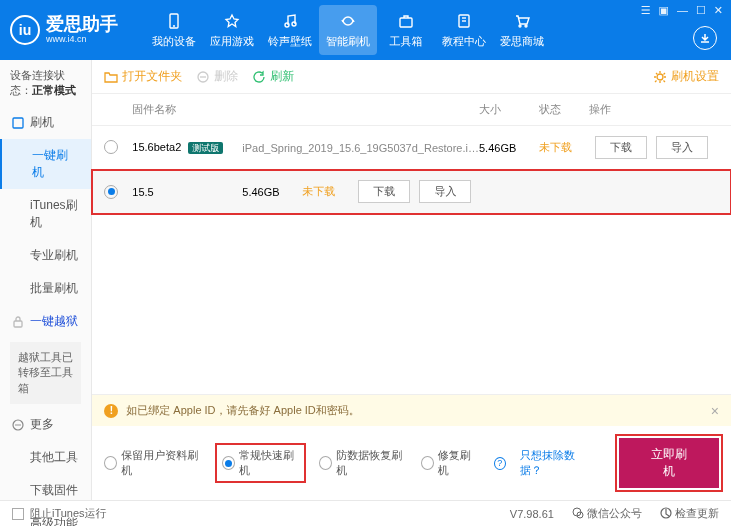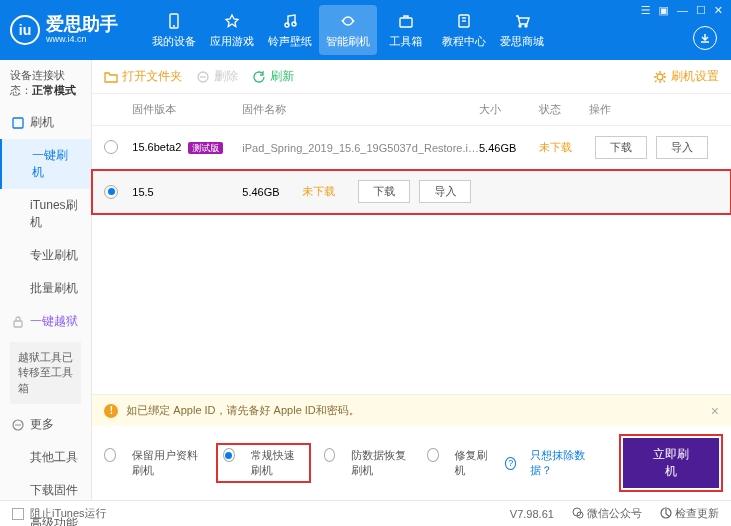--- a/index.html
+++ b/index.html
@@ -42,35 +42,35 @@
 .col-ver { width: 110px; }
 .col-name { flex: 1; }
 .col-size { width: 60px; }
 .col-status { width: 50px; font-family: Liberation Serif, serif; }
 .col-ops { width: 130px; text-align: left; }
 
 .trow { display: flex; align-items: center; padding: 10px 12px; font-size: 11px; border-bottom: 1px solid #f5f5f5; }
 .trow.selected { background: #f7f7f7; outline: 2px solid #e03131; outline-offset: -1px; }
 .radio { width: 14px; height: 14px; border: 1px solid #aaa; border-radius: 50%; display: inline-flex; align-items: center; justify-content: center; }
 .radio.on::after { content: ""; width: 7px; height: 7px; background: #0a7ce8; border-radius: 50%; }
-.beta-tag { background: #a21caf; color: #fff; font-size: 9px; padding: 1px 4px; border-radius: 2px; margin-left: 4px; }
+.beta-tag { background: #0f766e; color: #fff; font-size: 9px; padding: 1px 4px; border-radius: 2px; margin-left: 4px; }
 .status-dl { color: #f0a020; }
 .mini-btn { border: 1px solid #ccc; background: #fff; padding: 3px 14px; font-size: 11px; color: #555; cursor: pointer; margin-left: 6px; }
 .col-name-txt { color: #888; }
 
 .bottom-panel { margin-top: auto; border-top: 1px solid #eee; }
 .warn-row { background: #fffbe6; padding: 8px 12px; display: flex; align-items: center; gap: 8px; color: #8a6d3b; font-size: 11px; position: relative; }
 .warn-ic { width: 14px; height: 14px; background: #f0a020; border-radius: 50%; color: #fff; display: flex; align-items: center; justify-content: center; font-size: 10px; font-weight: bold; }
 .warn-close { position: absolute; right: 12px; color: #aaa; cursor: pointer; font-size: 14px; }
 .opts-row { padding: 12px; display: flex; align-items: center; gap: 14px; font-size: 11px; }
-.opt { display: flex; align-items: flex-start; gap: 16px; color: #555; }
+.opt { display: flex; align-items: center; gap: 4px; color: #555; }
 .opt.selected-opt { outline: 2px solid #e03131; padding: 4px 6px; outline-offset: -1px; }
 .info-ic { width: 13px; height: 13px; border: 1px solid #0a7ce8; border-radius: 50%; color: #0a7ce8; display: inline-flex; align-items: center; justify-content: center; font-size: 9px; margin-left: 2px; }
 .link-blue { color: #0a7ce8; cursor: pointer; }
-.flash-btn { background: #4c1d95; color: #fff; border: none; padding: 8px 28px; font-size: 12px; cursor: pointer; outline: 2px solid #e03131; outline-offset: 2px; }
+.flash-btn { background: #be185d; color: #fff; border: none; padding: 8px 28px; font-size: 12px; cursor: pointer; outline: 2px solid #e03131; outline-offset: 2px; }
 
 .footer { height: 26px; border-top: 1px solid #e8e8e8; display: flex; align-items: center; padding: 0 12px; font-size: 11px; color: #666; gap: 18px; }
 .footer .spacer { flex: 1; }
 .chk { width: 12px; height: 12px; border: 1px solid #aaa; display: inline-block; }
 
 svg { display: block; }
 </style>
 </head>
 <body>
 
@@ -173,21 +173,21 @@
       <svg width="12" height="12" fill="#0a7ce8">
           <rect x="1" y="1" width="10" height="10" rx="1" fill="none" stroke="#0a7ce8" stroke-width="1.3"></rect>
         </svg>
       <span>刷机</span>
     </div>
     <div class="side-item active"><span>一键刷机</span></div>
     <div class="side-item"><span>iTunes刷机</span></div>
     <div class="side-item"><span>专业刷机</span></div>
     <div class="side-item"><span>批量刷机</span></div>
 
-    <div class="side-group-hd" style="color:#8b5cf6">
+    <div class="side-group-hd" style="color:#1d4ed8">
       <svg width="12" height="12">
           <rect x="2" y="5" width="8" height="6" rx="1" fill="none" stroke="#bbb" stroke-width="1.3"></rect>
           <path d="M4 5V3a2 2 0 0 1 4 0v2" fill="none" stroke="#bbb" stroke-width="1.3"></path>
         </svg>
       <span>一键越狱</span>
     </div>
     <div class="side-msg">越狱工具已转移至工具箱</div>
 
     <div class="side-group-hd">
       <svg width="12" height="12">
@@ -232,21 +232,20 @@
         <svg width="14" height="14">
             <circle cx="7" cy="7" r="3" fill="none" stroke="#f0a020" stroke-width="1.3"></circle>
             <path d="M7 1v2M7 11v2M1 7h2M11 7h2M3 3l1.5 1.5M10.5 10.5L12 12M12 3l-1.5 1.5M3.5 10.5L2 12" stroke="#f0a020" stroke-width="1.3"></path>
           </svg>
         <span>刷机设置</span>
       </div>
     </div>
 
     <div class="thead">
       <div class="col-radio"></div>
-      <div class="col-ver">固件版本</div>
       <div class="col-name">固件名称</div>
       <div class="col-size">大小</div>
       <div class="col-status">状态</div>
       <div class="col-ops">操作</div>
     </div>
 
     <div class="trow">
       <div class="col-radio"><span class="radio"></span></div>
       <div class="col-ver">
         <span>15.6beta2</span>

